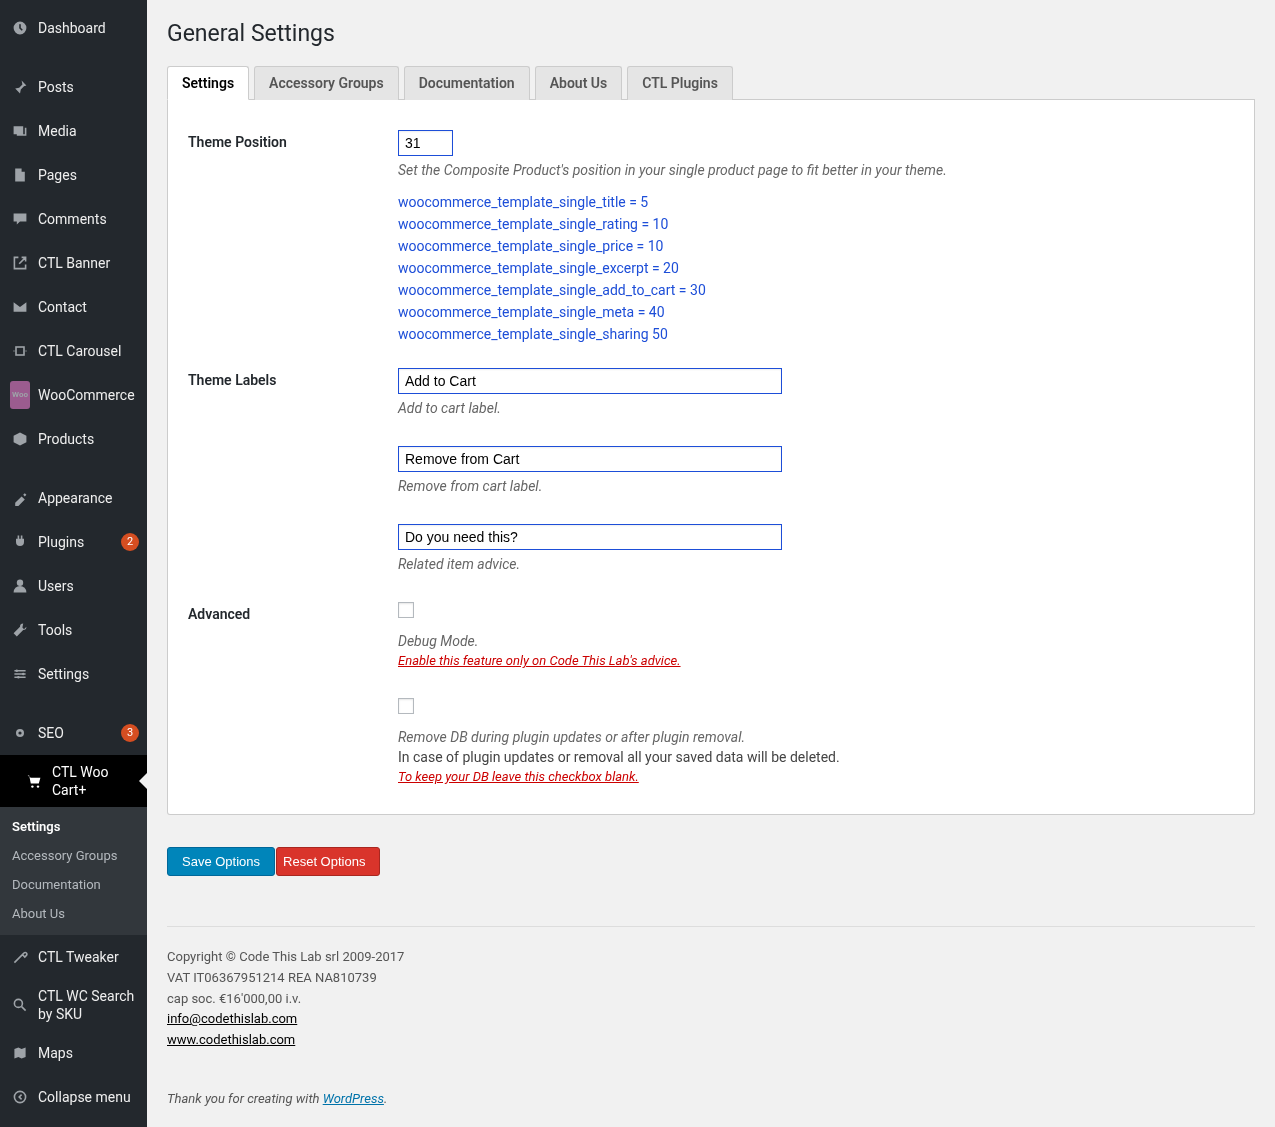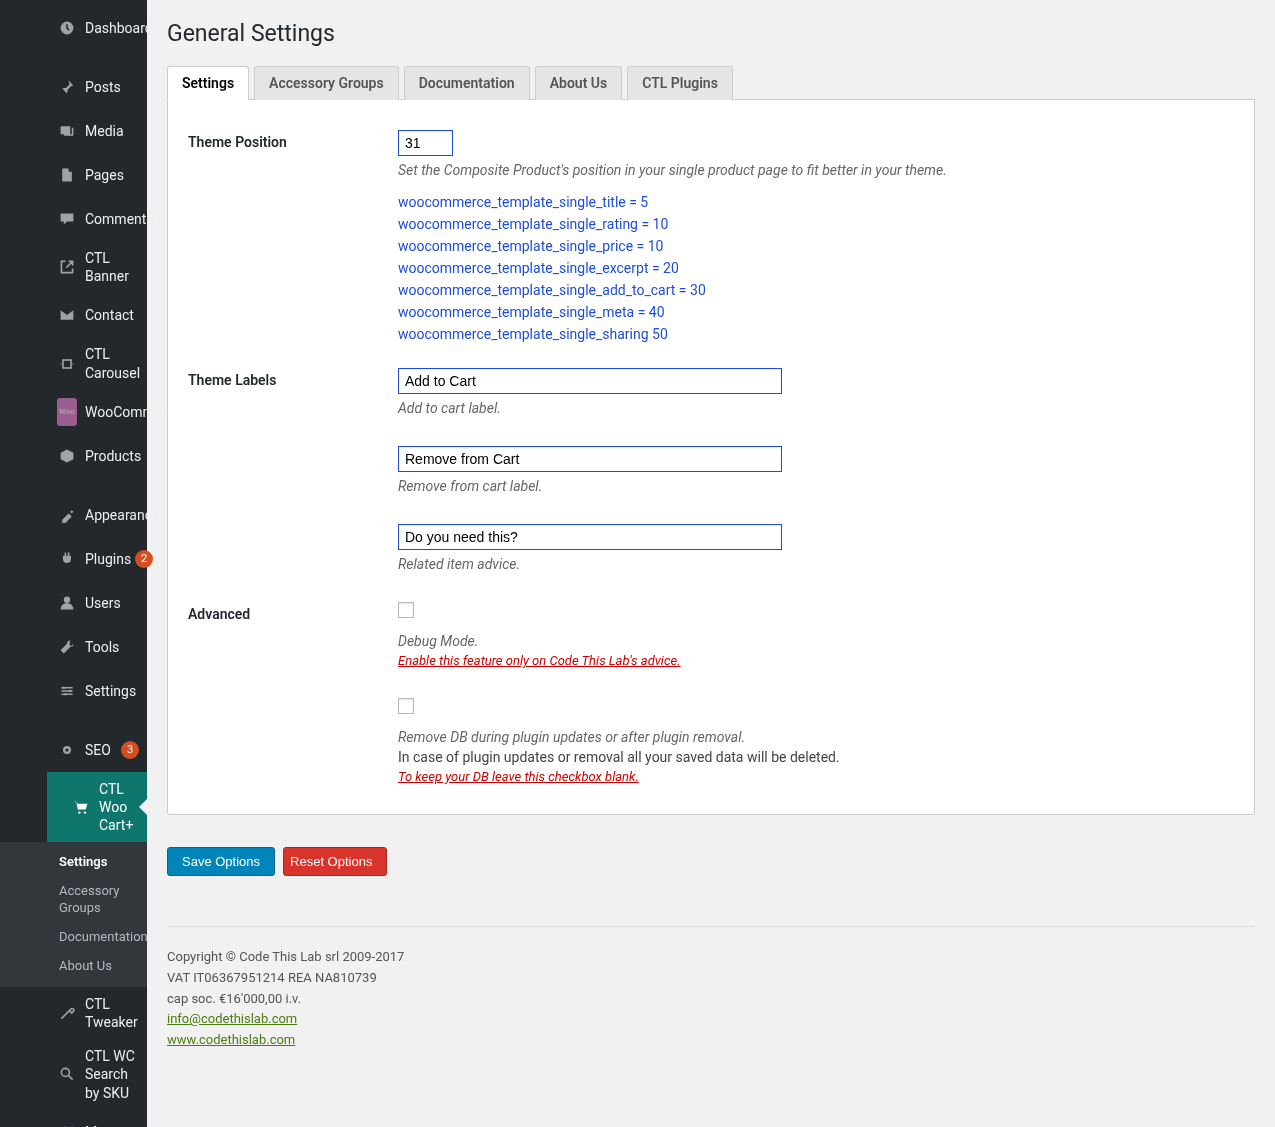--- a/index.html
+++ b/index.html
@@ -22,31 +22,30 @@
   .menu { list-style: none; padding-top: 6px; }
   .menu li {
     display: flex;
     align-items: center;
     padding: 8px 8px 8px 10px;
     color: #eee;
     font-size: 14px;
     line-height: 1.3;
     cursor: pointer;
     position: relative;
-    margin-left: 47px;
   }
   .menu li.sep { height: 5px; padding: 0; margin: 5px 0; }
   .menu li .icon {
     width: 20px; height: 28px;
     display: inline-flex; align-items: center; justify-content: center;
     margin-right: 8px;
     color: #9ea3a8;
     flex-shrink: 0;
   }
-  .menu li.active { background: #0f766e; color: #fff; padding-left: 24px; }
+  .menu li.active { background: #000000; color: #fff; padding-left: 24px; }
   .menu li.active .icon { color: #fff; }
   .menu li.active::after {
     content: "";
     position: absolute;
     right: 0; top: 50%;
     width: 0; height: 0;
     border: 8px solid transparent;
     border-right-color: #f1f1f1;
     transform: translateY(-50%);
   }
@@ -189,24 +188,24 @@
     display: inline-block;
     padding: 6px 14px;
     font-size: 13px;
     border-radius: 3px;
     border: 1px solid;
     cursor: pointer;
     color: #fff;
   }
   .btn-primary { background: #0085ba; border-color: #006799; }
   .btn-danger { background: #d9342b; border-color: #a82720; padding-left: 6px; }
-  .actions { display: flex; gap: 8px; margin-top: 4px; }
+  .actions { display: flex; gap: 1px; margin-top: 4px; }
   hr.sep-line { border: 0; border-top: 1px solid #ddd; margin: 50px 0 20px; }
   .footer-info { font-size: 13px; color: #555; line-height: 1.6; }
-  .footer-info a { color: #4d7c0f; text-decoration: underline; }
+  .footer-info a { color: #000000; text-decoration: underline; }
   .thankyou {
     margin-top: 40px;
     font-style: italic;
     color: #555;
     font-size: 13px;
   }
   .thankyou a { color: #0073aa; }
   .version {
     position: absolute;
     right: 20px;
@@ -484,15 +483,18 @@
   <hr class="sep-line">
 
   <div class="footer-info">
     <div>Copyright © Code This Lab srl 2009-2017</div>
     <div>VAT IT06367951214 REA NA810739</div>
     <div>cap soc. €16'000,00 i.v.</div>
     <div><a href="#">info@codethislab.com</a></div>
     <div><a href="#">www.codethislab.com</a></div>
   </div>
 
+  <div class="thankyou">
+    <span>Thank you for creating with </span><a href="#">WordPress</a><span>.</span>
+  </div>
 
   <div class="version">Version 4.8.2</div>
 </main>
 
 </body></html>

